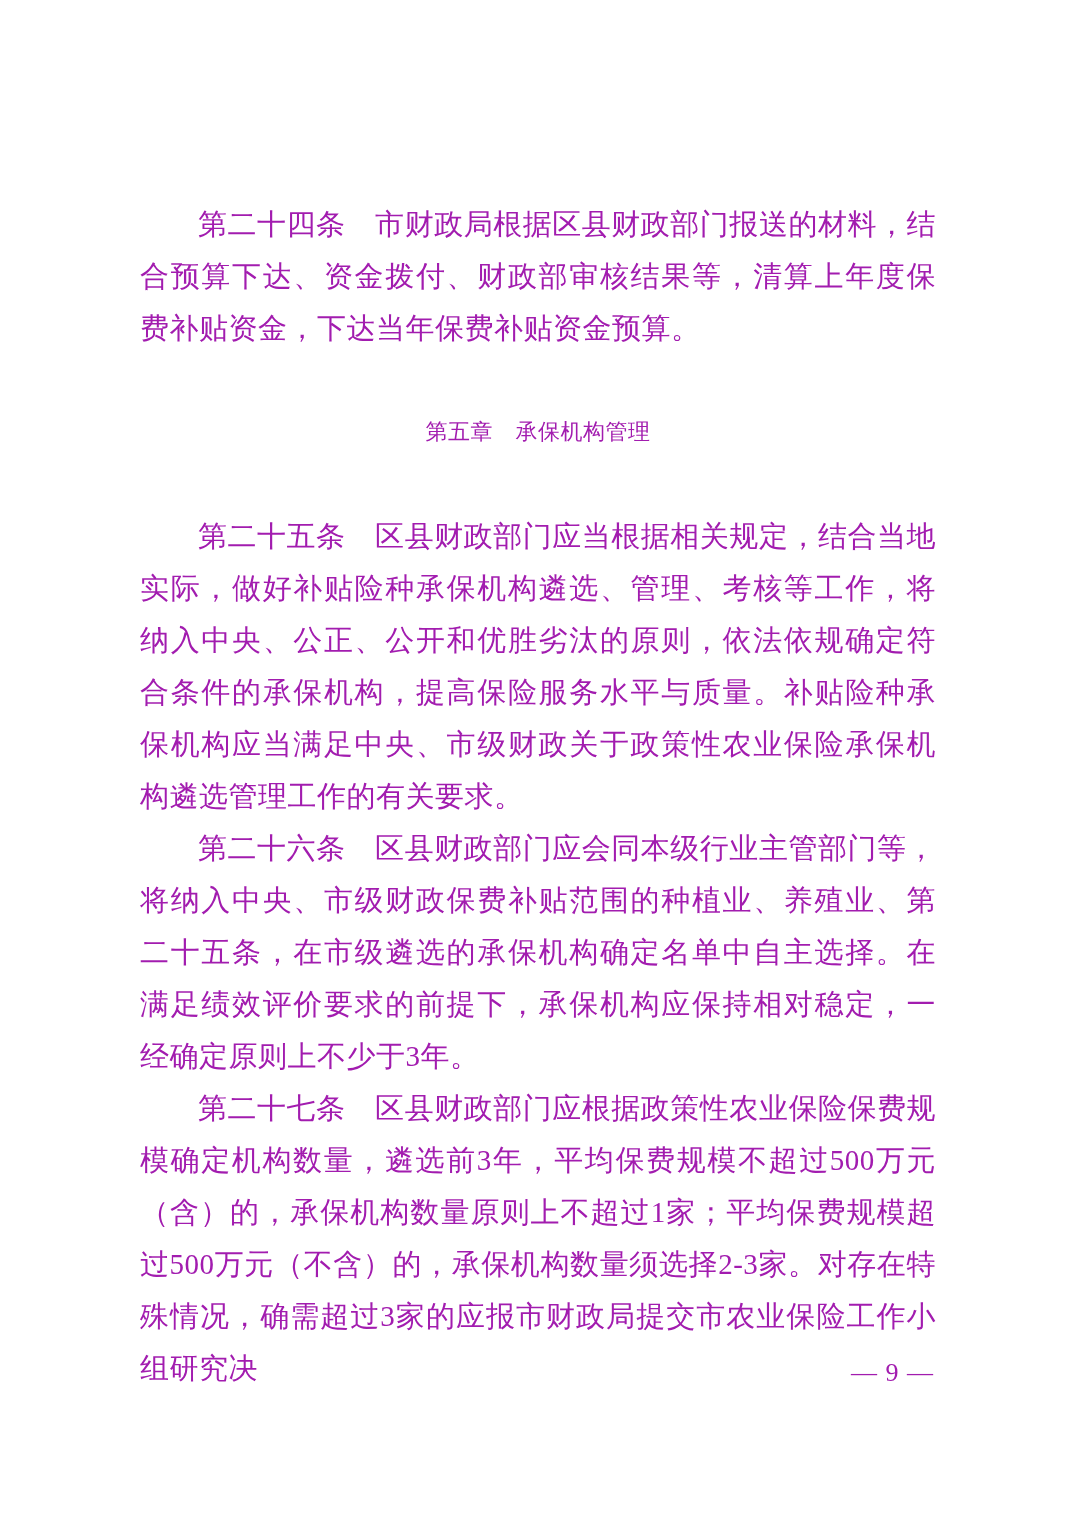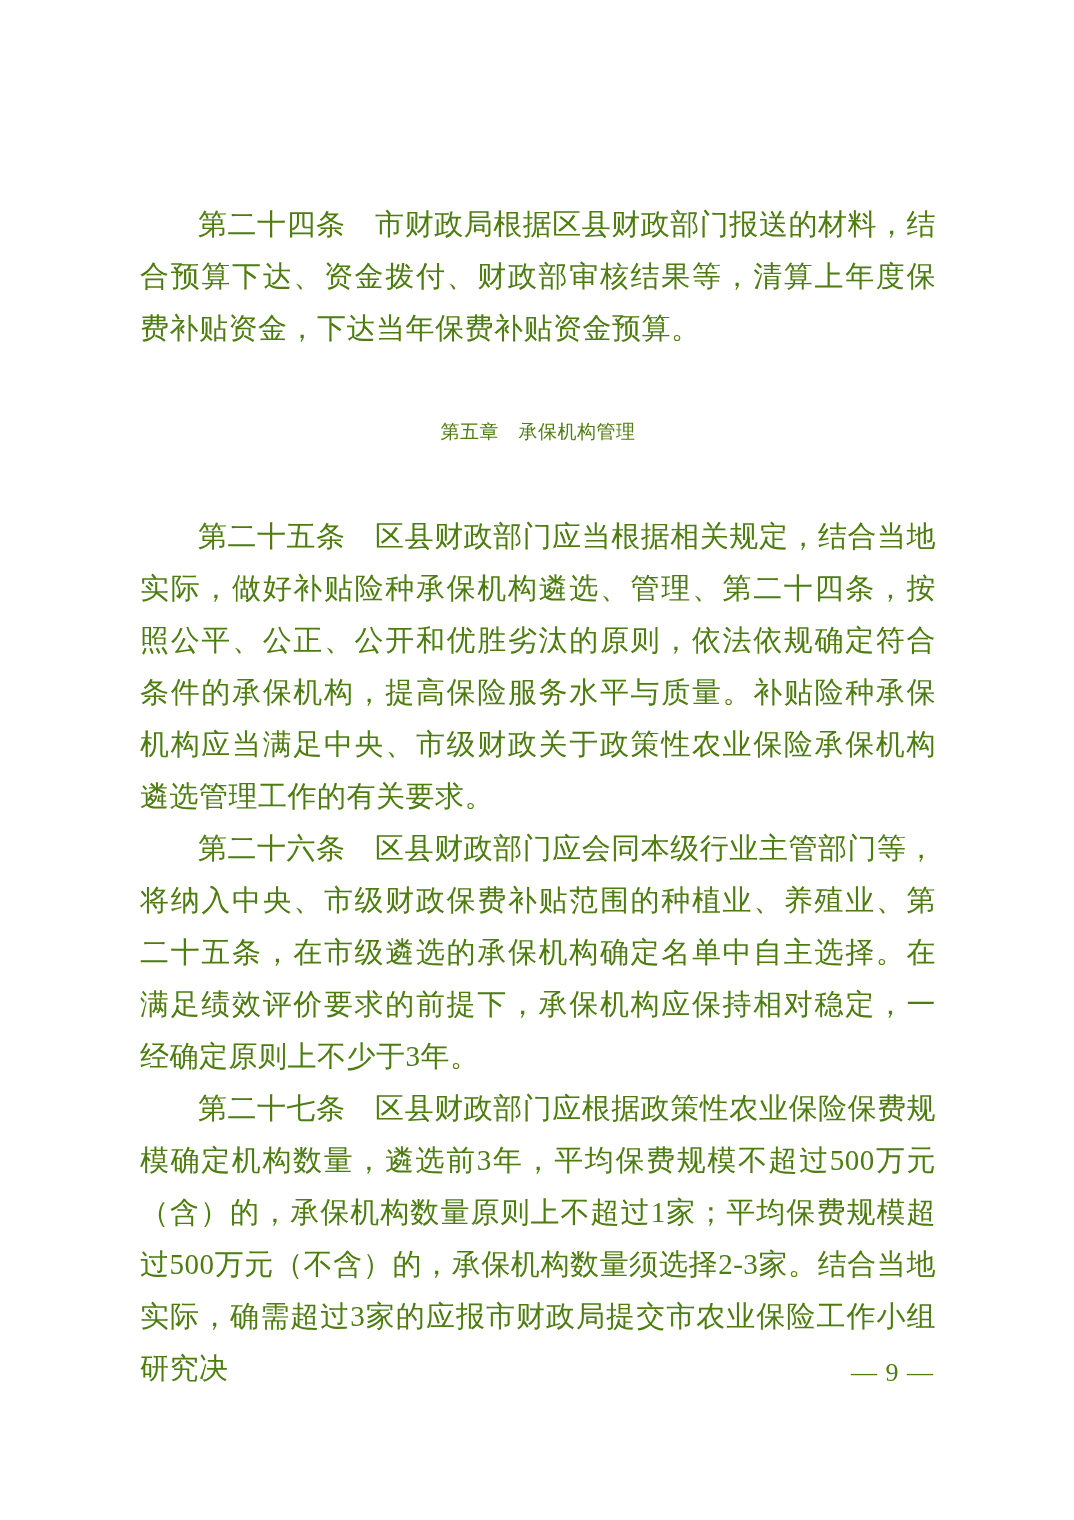--- a/index.html
+++ b/index.html
@@ -9,34 +9,34 @@
   }
   .doc-page {
     position: relative;
     width: 1074px;
     height: 1520px;
     margin: 0 auto;
     background: #ffffff;
     box-sizing: border-box;
     padding: 198px 138px 0 140px;
     font-family: "Liberation Serif", "DejaVu Serif", serif;
-    color: #4d7c0f;
+    color: #a21caf;
     overflow: hidden;
   }
   .para {
     margin: 0;
     font-size: 29px;
     line-height: 52px;
     text-align: justify;
     text-indent: 2em;
     letter-spacing: 0.5px;
   }
   .chapter-heading {
     margin: 52px 0;
-    font-size: 19px;
+    font-size: 22px;
     line-height: 52px;
     font-weight: normal;
     text-align: center;
     letter-spacing: 0.5px;
   }
   .page-number {
     position: absolute;
     right: 140px;
     bottom: 132px;
     font-size: 26px;
@@ -44,20 +44,20 @@
   }
 </style>
 </head>
 <body>
 
 <div class="doc-page">
   <p class="para">第二十四条　市财政局根据区县财政部门报送的材料，结合预算下达、资金拨付、财政部审核结果等，清算上年度保费补贴资金，下达当年保费补贴资金预算。</p>
 
   <h2 class="chapter-heading">第五章　承保机构管理</h2>
 
-  <p class="para">第二十五条　区县财政部门应当根据相关规定，结合当地实际，做好补贴险种承保机构遴选、管理、第二十四条，按照公平、公正、公开和优胜劣汰的原则，依法依规确定符合条件的承保机构，提高保险服务水平与质量。补贴险种承保机构应当满足中央、市级财政关于政策性农业保险承保机构遴选管理工作的有关要求。</p>
+  <p class="para">第二十五条　区县财政部门应当根据相关规定，结合当地实际，做好补贴险种承保机构遴选、管理、考核等工作，将纳入中央、公正、公开和优胜劣汰的原则，依法依规确定符合条件的承保机构，提高保险服务水平与质量。补贴险种承保机构应当满足中央、市级财政关于政策性农业保险承保机构遴选管理工作的有关要求。</p>
 
   <p class="para">第二十六条　区县财政部门应会同本级行业主管部门等，将纳入中央、市级财政保费补贴范围的种植业、养殖业、第二十五条，在市级遴选的承保机构确定名单中自主选择。在满足绩效评价要求的前提下，承保机构应保持相对稳定，一经确定原则上不少于3年。</p>
 
-  <p class="para">第二十七条　区县财政部门应根据政策性农业保险保费规模确定机构数量，遴选前3年，平均保费规模不超过500万元（含）的，承保机构数量原则上不超过1家；平均保费规模超过500万元（不含）的，承保机构数量须选择2-3家。结合当地实际，确需超过3家的应报市财政局提交市农业保险工作小组研究决</p>
+  <p class="para">第二十七条　区县财政部门应根据政策性农业保险保费规模确定机构数量，遴选前3年，平均保费规模不超过500万元（含）的，承保机构数量原则上不超过1家；平均保费规模超过500万元（不含）的，承保机构数量须选择2-3家。对存在特殊情况，确需超过3家的应报市财政局提交市农业保险工作小组研究决</p>
 
   <div class="page-number">— 9 —</div>
 </div>
 
 </body></html>

